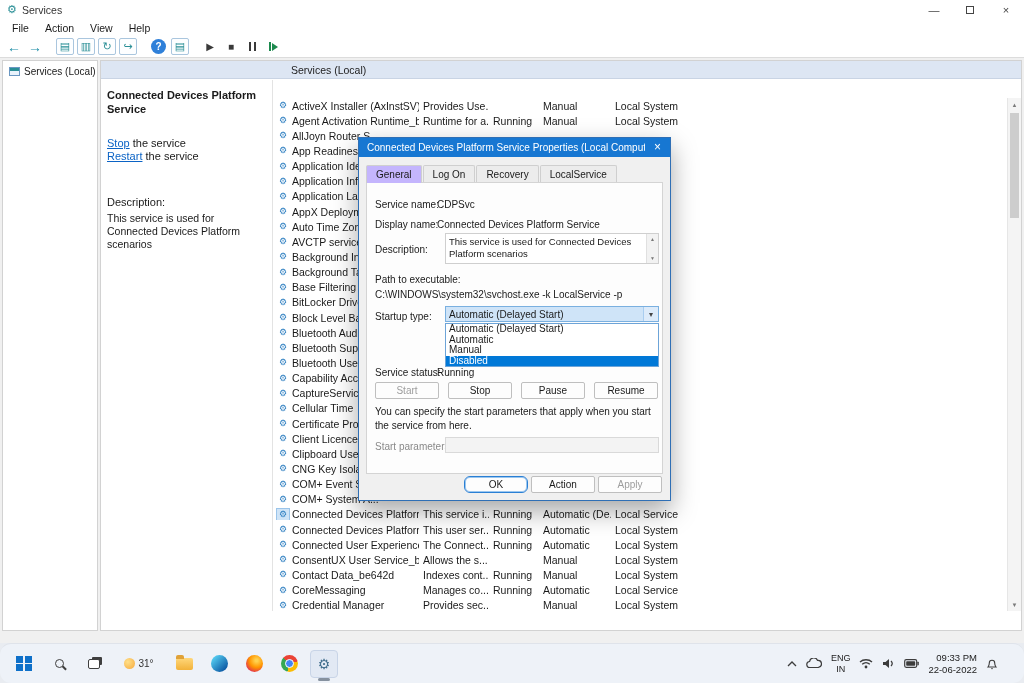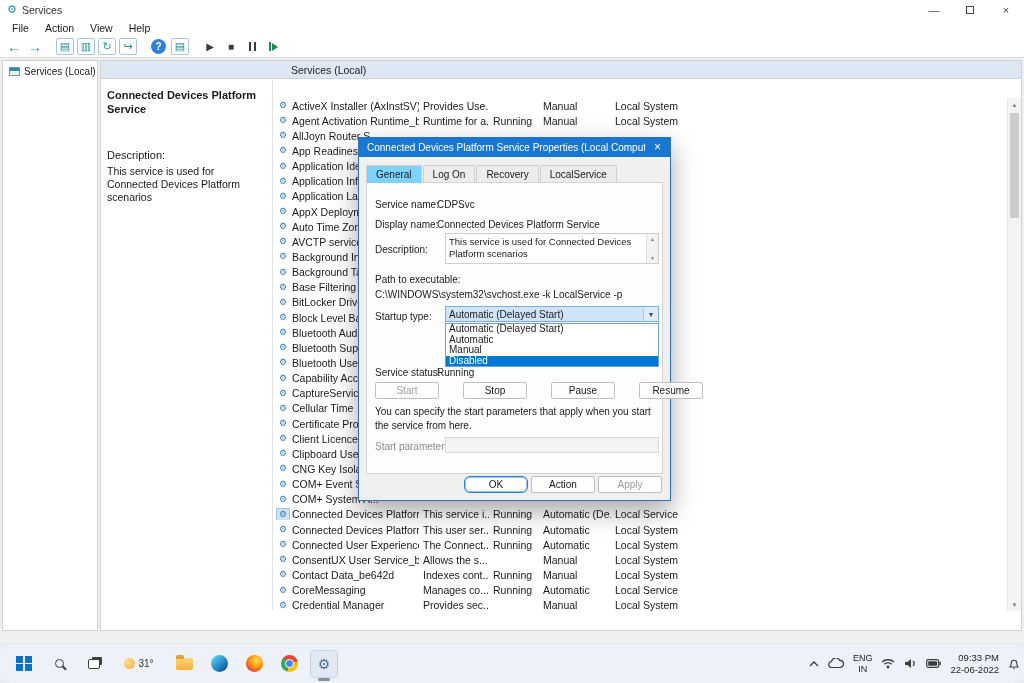--- a/index.html
+++ b/index.html
@@ -65,35 +65,35 @@
   .ftab { padding:2px 14px 3px; font-size:10px; background:#ececec; border:1px solid #b8b8b8; border-top:none; clip-path:polygon(0 0, 100% 0, calc(100% - 7px) 100%, 7px 100%); margin-right:-5px; color:#444; }
   .ftab.active { background:#fff; color:#000; z-index:2; }
 
   
   .dialog { position:absolute; left:358px; top:137px; width:313px; height:364px; background:#f0f0f0; border:1px solid #2f6fb5; box-shadow:0 10px 24px rgba(0,0,0,.35); z-index:50; font-size:10px; }
   .dlg-titlebar { height:19px; background:var(--accent_blue, #1777d2); color:#fff; display:flex; align-items:center; padding-left:8px; font-size:10px; }
   .dlg-title { white-space:nowrap; overflow:hidden; }
   .dlg-close { margin-left:auto; width:26px; text-align:center; font-size:12px; line-height:19px; }
   .dlg-tabs { position:absolute; top:27px; left:7px; display:flex; }
   .dlg-tab { padding:3px 9px; background:#ececec; border:1px solid #cfcfcf; border-bottom:none; border-radius:2px 2px 0 0; margin-right:1px; }
-  .dlg-tab.active { background:#7dd3fc; position:relative; z-index:2; }
+  .dlg-tab.active { background:#c4b5fd; position:relative; z-index:2; }
   .dlg-page { position:absolute; top:44px; left:7px; right:7px; height:292px; background:#fdfdfd; border:1px solid #d4d4d4; }
   .dlg-page .lbl { position:absolute; left:8px; white-space:nowrap; }
   .dlg-page .lbl.dim { color:#8a8a8a; }
   .dlg-page .val { position:absolute; left:70px; white-space:nowrap; }
   .desc-box { position:absolute; left:78px; top:50px; width:214px; height:31px; background:#fff; border:1px solid #cfcfcf; padding:2px 14px 2px 3px; font-size:9.5px; line-height:1.3; }
   .mini-scroll { position:absolute; right:0; top:0; bottom:0; width:12px; background:#f2f2f2; border-left:1px solid #e0e0e0; display:flex; flex-direction:column; justify-content:space-between; align-items:center; font-size:5px; color:#777; font-style:normal; padding:2px 0; }
   .mini-scroll i { font-style:normal; }
   .combo { position:absolute; left:78px; top:123px; width:214px; height:16px; background:#cfe4f8; border:1px solid #7ab0e0; display:flex; align-items:center; }
   .combo-val { padding-left:3px; white-space:nowrap; overflow:hidden; flex:1; }
   .combo-btn { width:15px; height:100%; background:#ddebfa; border-left:1px solid #a9cdf0; display:flex; align-items:center; justify-content:center; font-size:8px; color:#444; }
   .combo-list { position:absolute; left:78px; top:140px; width:214px; background:#fff; border:1px solid #6da4d8; z-index:5; }
   .combo-opt { height:10.5px; line-height:10.5px; padding-left:3px; white-space:nowrap; overflow:hidden; }
   .combo-opt.hl { background:var(--selection_blue, #0078d7); color:#fff; }
-  .ctl-btns { position:absolute; left:8px; top:199px; display:flex; gap:24px; }
+  .ctl-btns { position:absolute; left:8px; top:199px; display:flex; gap:9px; }
   .dlg-btn { font-family:"Liberation Sans", sans-serif; font-size:10px; width:64px; height:17px; background:#fdfdfd; border:1px solid #bfbfbf; border-radius:2px; color:#1a1a1a; }
   .dlg-btn.dis { color:#9d9d9d; }
   .dlg-btn.focus { border-color:#2a7fd4; box-shadow:inset 0 0 0 1px #9cc7ef;border-radius:6px; }
   .hint { position:absolute; left:8px; top:222px; width:288px; line-height:1.35; }
   .param-input { position:absolute; left:78px; top:254px; width:214px; height:16px; background:#f3f3f3; border:1px solid #d9d9d9; }
   .dlg-footer { position:absolute; bottom:7px; right:8px; display:flex; gap:3px; }
 
   
   .taskbar { position:absolute; left:0; top:643px; width:1024px; height:40px; background:var(--taskbar_bg, #eef2f8); border-top:1px solid #dfe3ea; display:flex; align-items:center;border-radius:11px; }
   .tb-left { display:flex; align-items:center; gap:7px; padding-left:10px; }
@@ -108,21 +108,21 @@
   .temp { font-size:10px; color:#333; }
   .folder { width:17px; height:12px; background:linear-gradient(#ffd77a,#f2b23a); border-radius:2px; position:relative; }
   .folder::before { content:""; position:absolute; top:-3px; left:0; width:8px; height:4px; background:#e0a238; border-radius:2px 2px 0 0; }
   .edge-circle { width:17px; height:17px; border-radius:50%; background:linear-gradient(135deg,#59d3f5 10%,#0c59a4 85%); }
   .firefox-circle { width:17px; height:17px; border-radius:50%; background:radial-gradient(circle at 62% 32%, #ffd24f 8%, #ff9500 45%, #e3364e 78%, #8a1e7d 100%); }
   .chrome-circle { width:17px; height:17px; border-radius:50%; background:conic-gradient(from -45deg, #ea4335 0 120deg, #fbbc05 120deg 240deg, #34a853 240deg 360deg); position:relative; }
   .chrome-circle i { position:absolute; inset:4px; background:#4286f5; border:1.8px solid #fff; border-radius:50%; }
   .active-app { background:#e2e9f4; border:1px solid #c8d4e7; }
   .active-app::after { content:""; position:absolute; bottom:-4px; left:50%; transform:translateX(-50%); width:12px; height:2.5px; border-radius:2px; background:#86919f; }
   .svc-taskbar-gear { font-size:14px; color:#44708f; line-height:1; }
-  .tb-right { margin-left:auto; display:flex; align-items:center; gap:9px; padding-right:4px;text-align:center; }
+  .tb-right { margin-left:auto; display:flex; align-items:center; gap:9px; padding-right:26px;text-align:center; }
   .tray-item { display:flex; align-items:center; justify-content:center; }
   .tray-lang { display:flex; flex-direction:column; align-items:center; font-size:9px; line-height:1.15; color:#222; }
   .tray-clock { display:flex; flex-direction:column; align-items:flex-end; font-size:9.5px; line-height:1.2; color:#222; }
 </style>
 </head>
 <body>
 
 <div class="titlebar">
   <span class="app-icon">⚙</span>
   <span class="title-text">Services</span>
@@ -181,20 +181,24 @@
   </div>
 
   <div class="right-pane">
     <div class="view-header">
       <span>Services (Local)</span>
     </div>
 
     <div class="view-body">
       <div class="desc-pane">
         <div class="dp-title">Connected Devices Platform Service</div>
+        <div class="dp-links">
+          <div><a>Stop</a> <span>the service</span></div>
+          <div><a>Restart</a> <span>the service</span></div>
+        </div>
         <div class="dp-desc-label">Description:</div>
         <div class="dp-desc-text">This service is used for Connected Devices Platform scenarios</div>
       </div>
 
       <div class="table-pane">
         <div class="svc-rows">
 
             <div class="svc-row">
               <div class="cell name-cell">
                 <span class="svc-gear">⚙</span>

